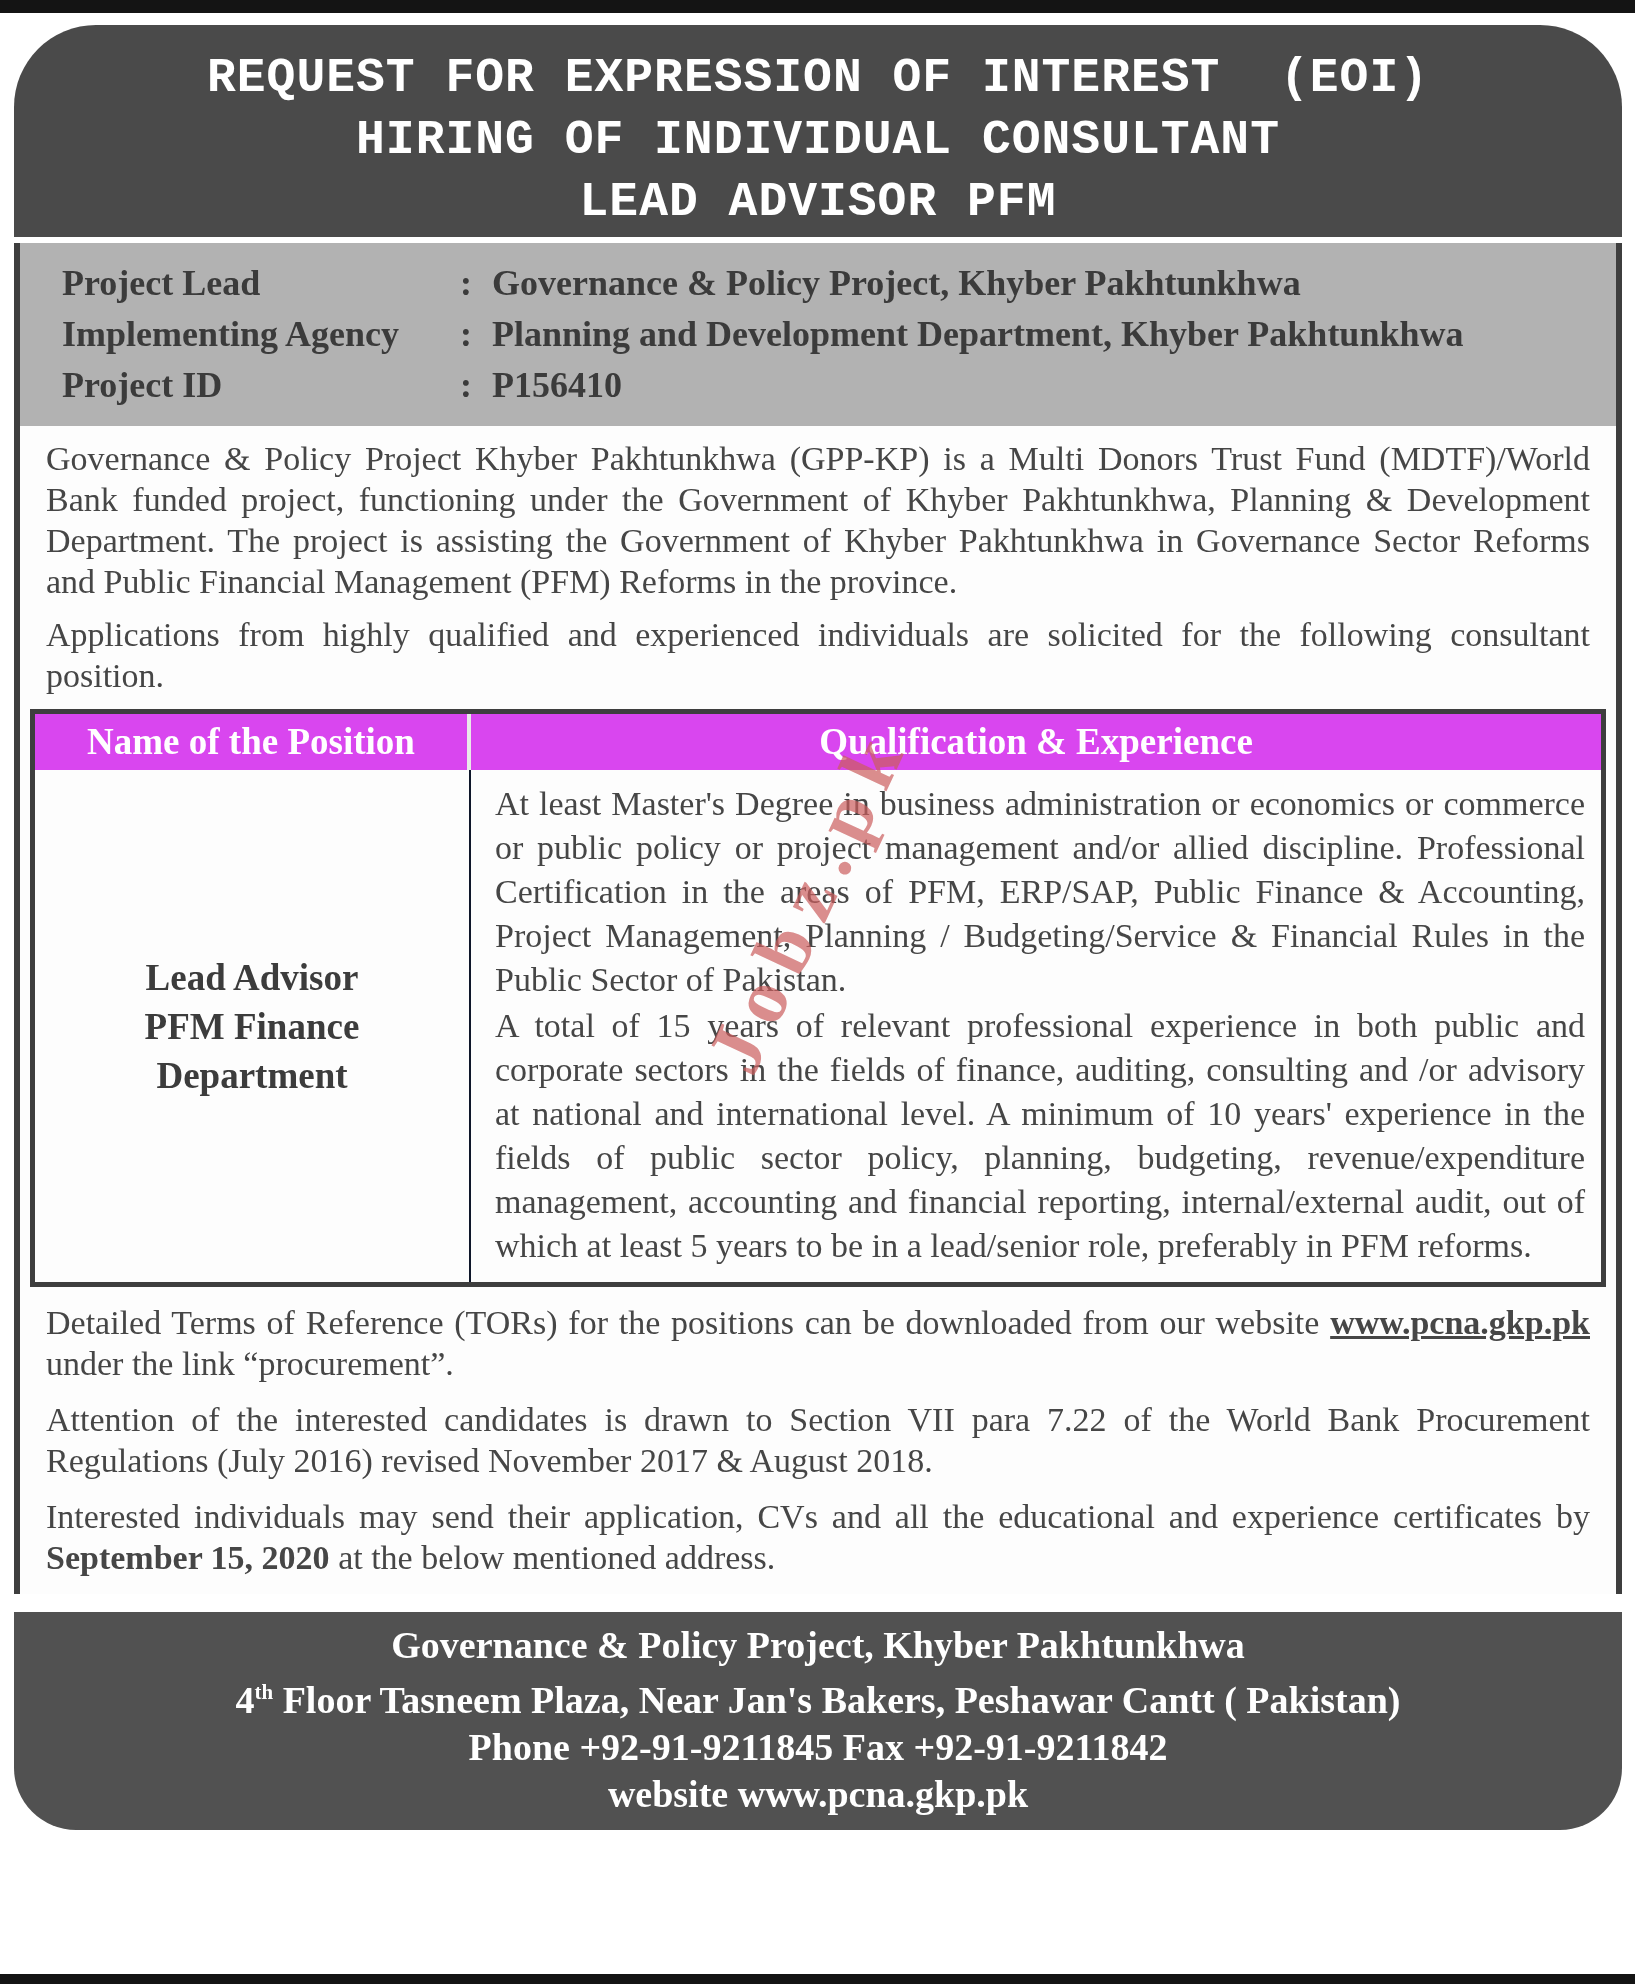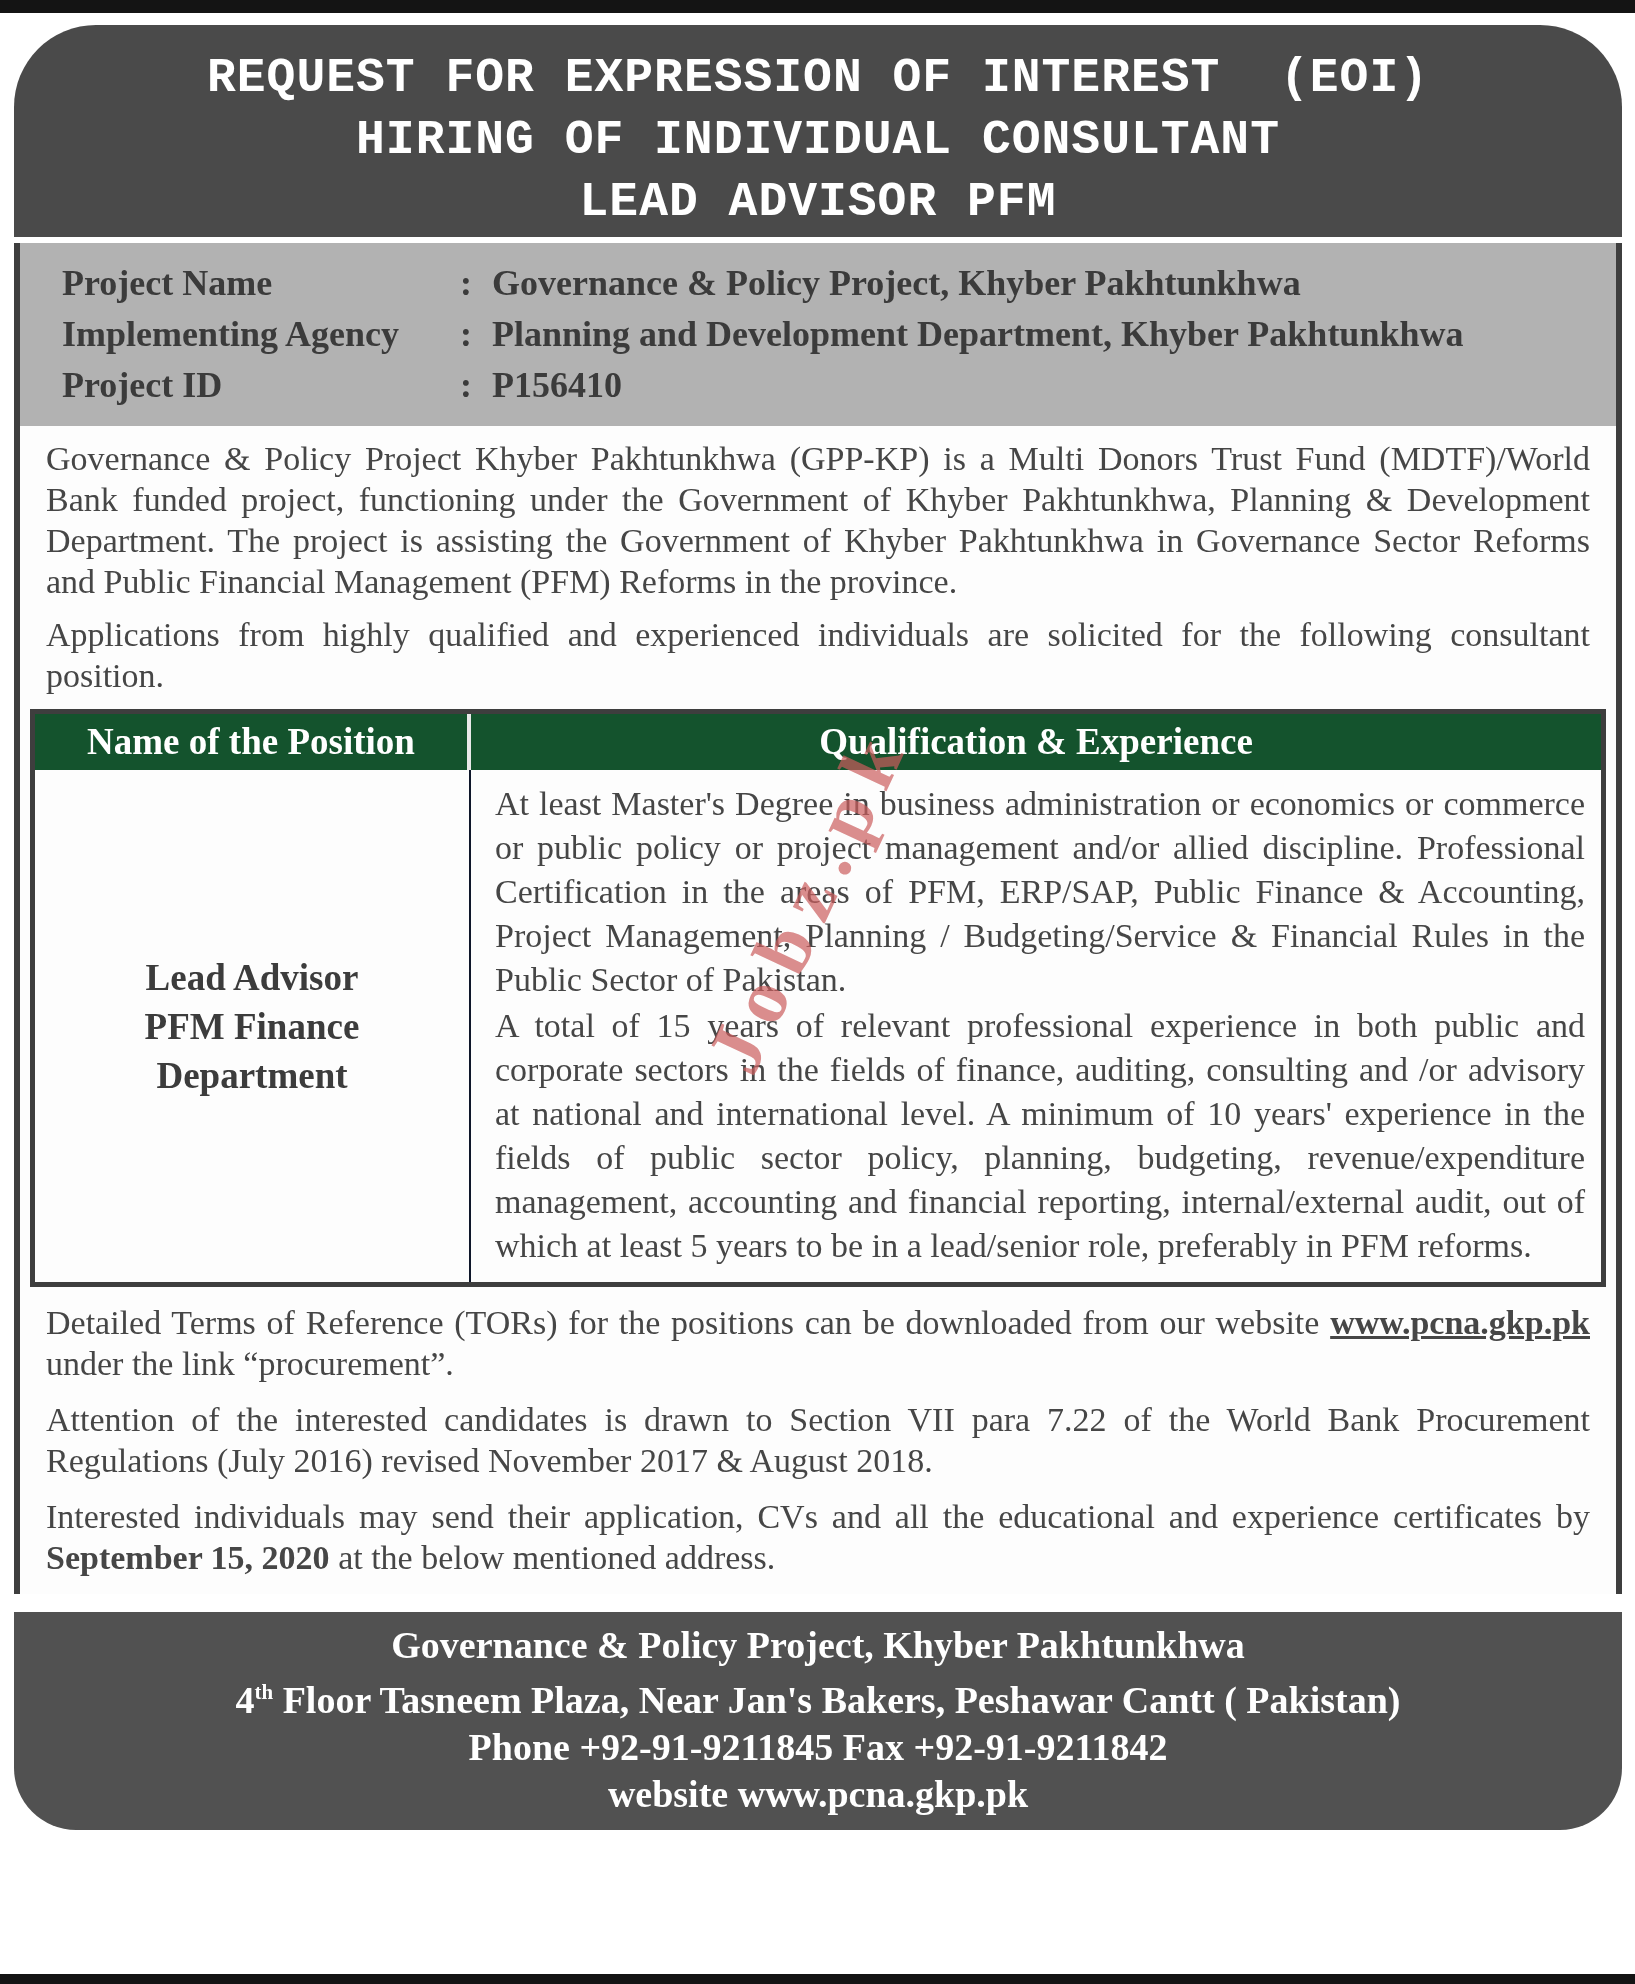--- a/index.html
+++ b/index.html
@@ -69,21 +69,21 @@
     text-align: justify;
   }
   .jobs-table {
     margin: 13px 10px 0 10px;
     border: 5px solid #3e3e3e;
     background: #fdfdfd;
   }
   .t-head {
     display: grid;
     grid-template-columns: 436px 1fr;
-    background: #14532d;
+    background: #d946ef;
   }
   .t-head-cell {
     color: #ffffff;
     font-weight: bold;
     font-size: 37px;
     line-height: 52px;
     text-align: center;
     padding: 2px 0;
   }
   .t-head-cell.first { border-right: 4px solid #e9e9e9; }
@@ -153,21 +153,21 @@
     <div class="ad-header">
       <div class="title-line">REQUEST FOR EXPRESSION OF INTEREST  (EOI)</div>
       <div class="title-line">HIRING OF INDIVIDUAL CONSULTANT</div>
       <div class="title-line">LEAD ADVISOR PFM</div>
     </div>
 
     <div class="body-wrap">
 
       <div class="info-panel">
         <div class="info-row">
-          <span>Project Name</span>
+          <span>Project Lead</span>
           <span>:</span>
           <span>Governance &amp; Policy Project, Khyber Pakhtunkhwa</span>
         </div>
         <div class="info-row">
           <span>Implementing Agency</span>
           <span>:</span>
           <span>Planning and Development Department, Khyber Pakhtunkhwa</span>
         </div>
         <div class="info-row">
           <span>Project ID</span>

